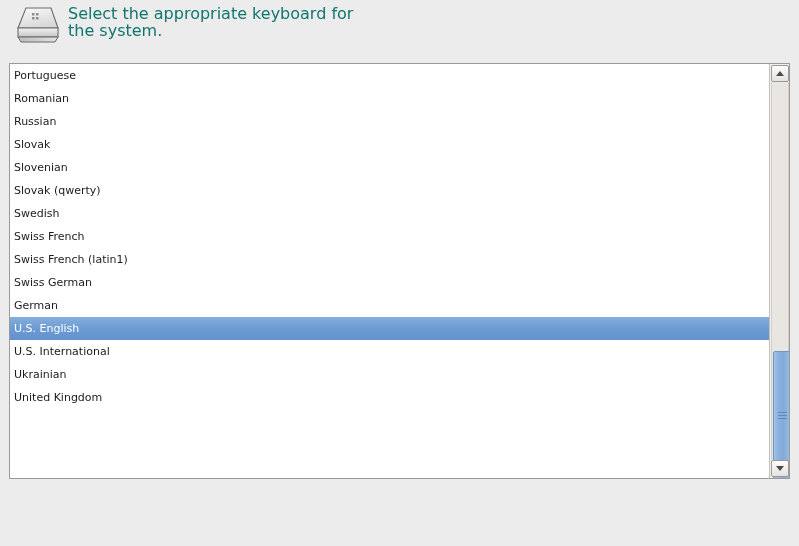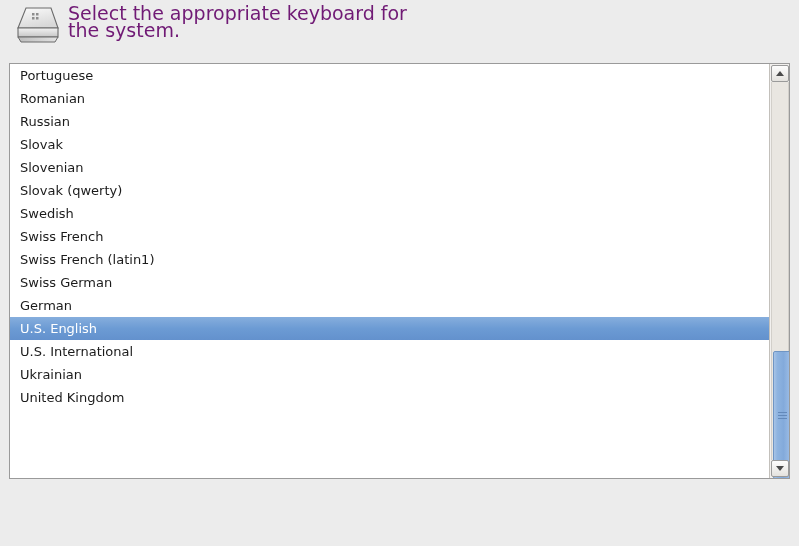--- a/index.html
+++ b/index.html
@@ -30,22 +30,22 @@
   #header-icon {
     width: 52px;
     height: 44px;
     margin: 4px 0 0 10px;
     flex: 0 0 auto;
     position: relative;
   }
   #header-text {
     margin: 5px 0 0 6px;
     line-height: 17px;
-    font-size: 19px;
-    color: #701a75;
+    font-size: 16px;
+    color: #0f766e;
     white-space: pre-line;
   }
 
   
   #listbox {
     position: absolute;
     left: 9px;
     top: 63px;
     width: 781px;
     height: 416px;
@@ -58,22 +58,22 @@
     position: absolute;
     left: 0; top: 0;
     width: 759px;
     height: 414px;
     overflow: hidden;
     background: #ffffff;
   }
   .list-item {
     height: 23px;
     line-height: 23px;
-    padding-left: 10px;
-    font-size: 13px;
+    padding-left: 4px;
+    font-size: 11px;
     color: #1b1b1b;
     white-space: nowrap;
     box-sizing: border-box;
   }
   .list-item.selected {
     background: linear-gradient(to bottom, #86aedd 0%, #6c9bd4 50%, #6391cd 100%);
     color: #ffffff;
   }
 
   

